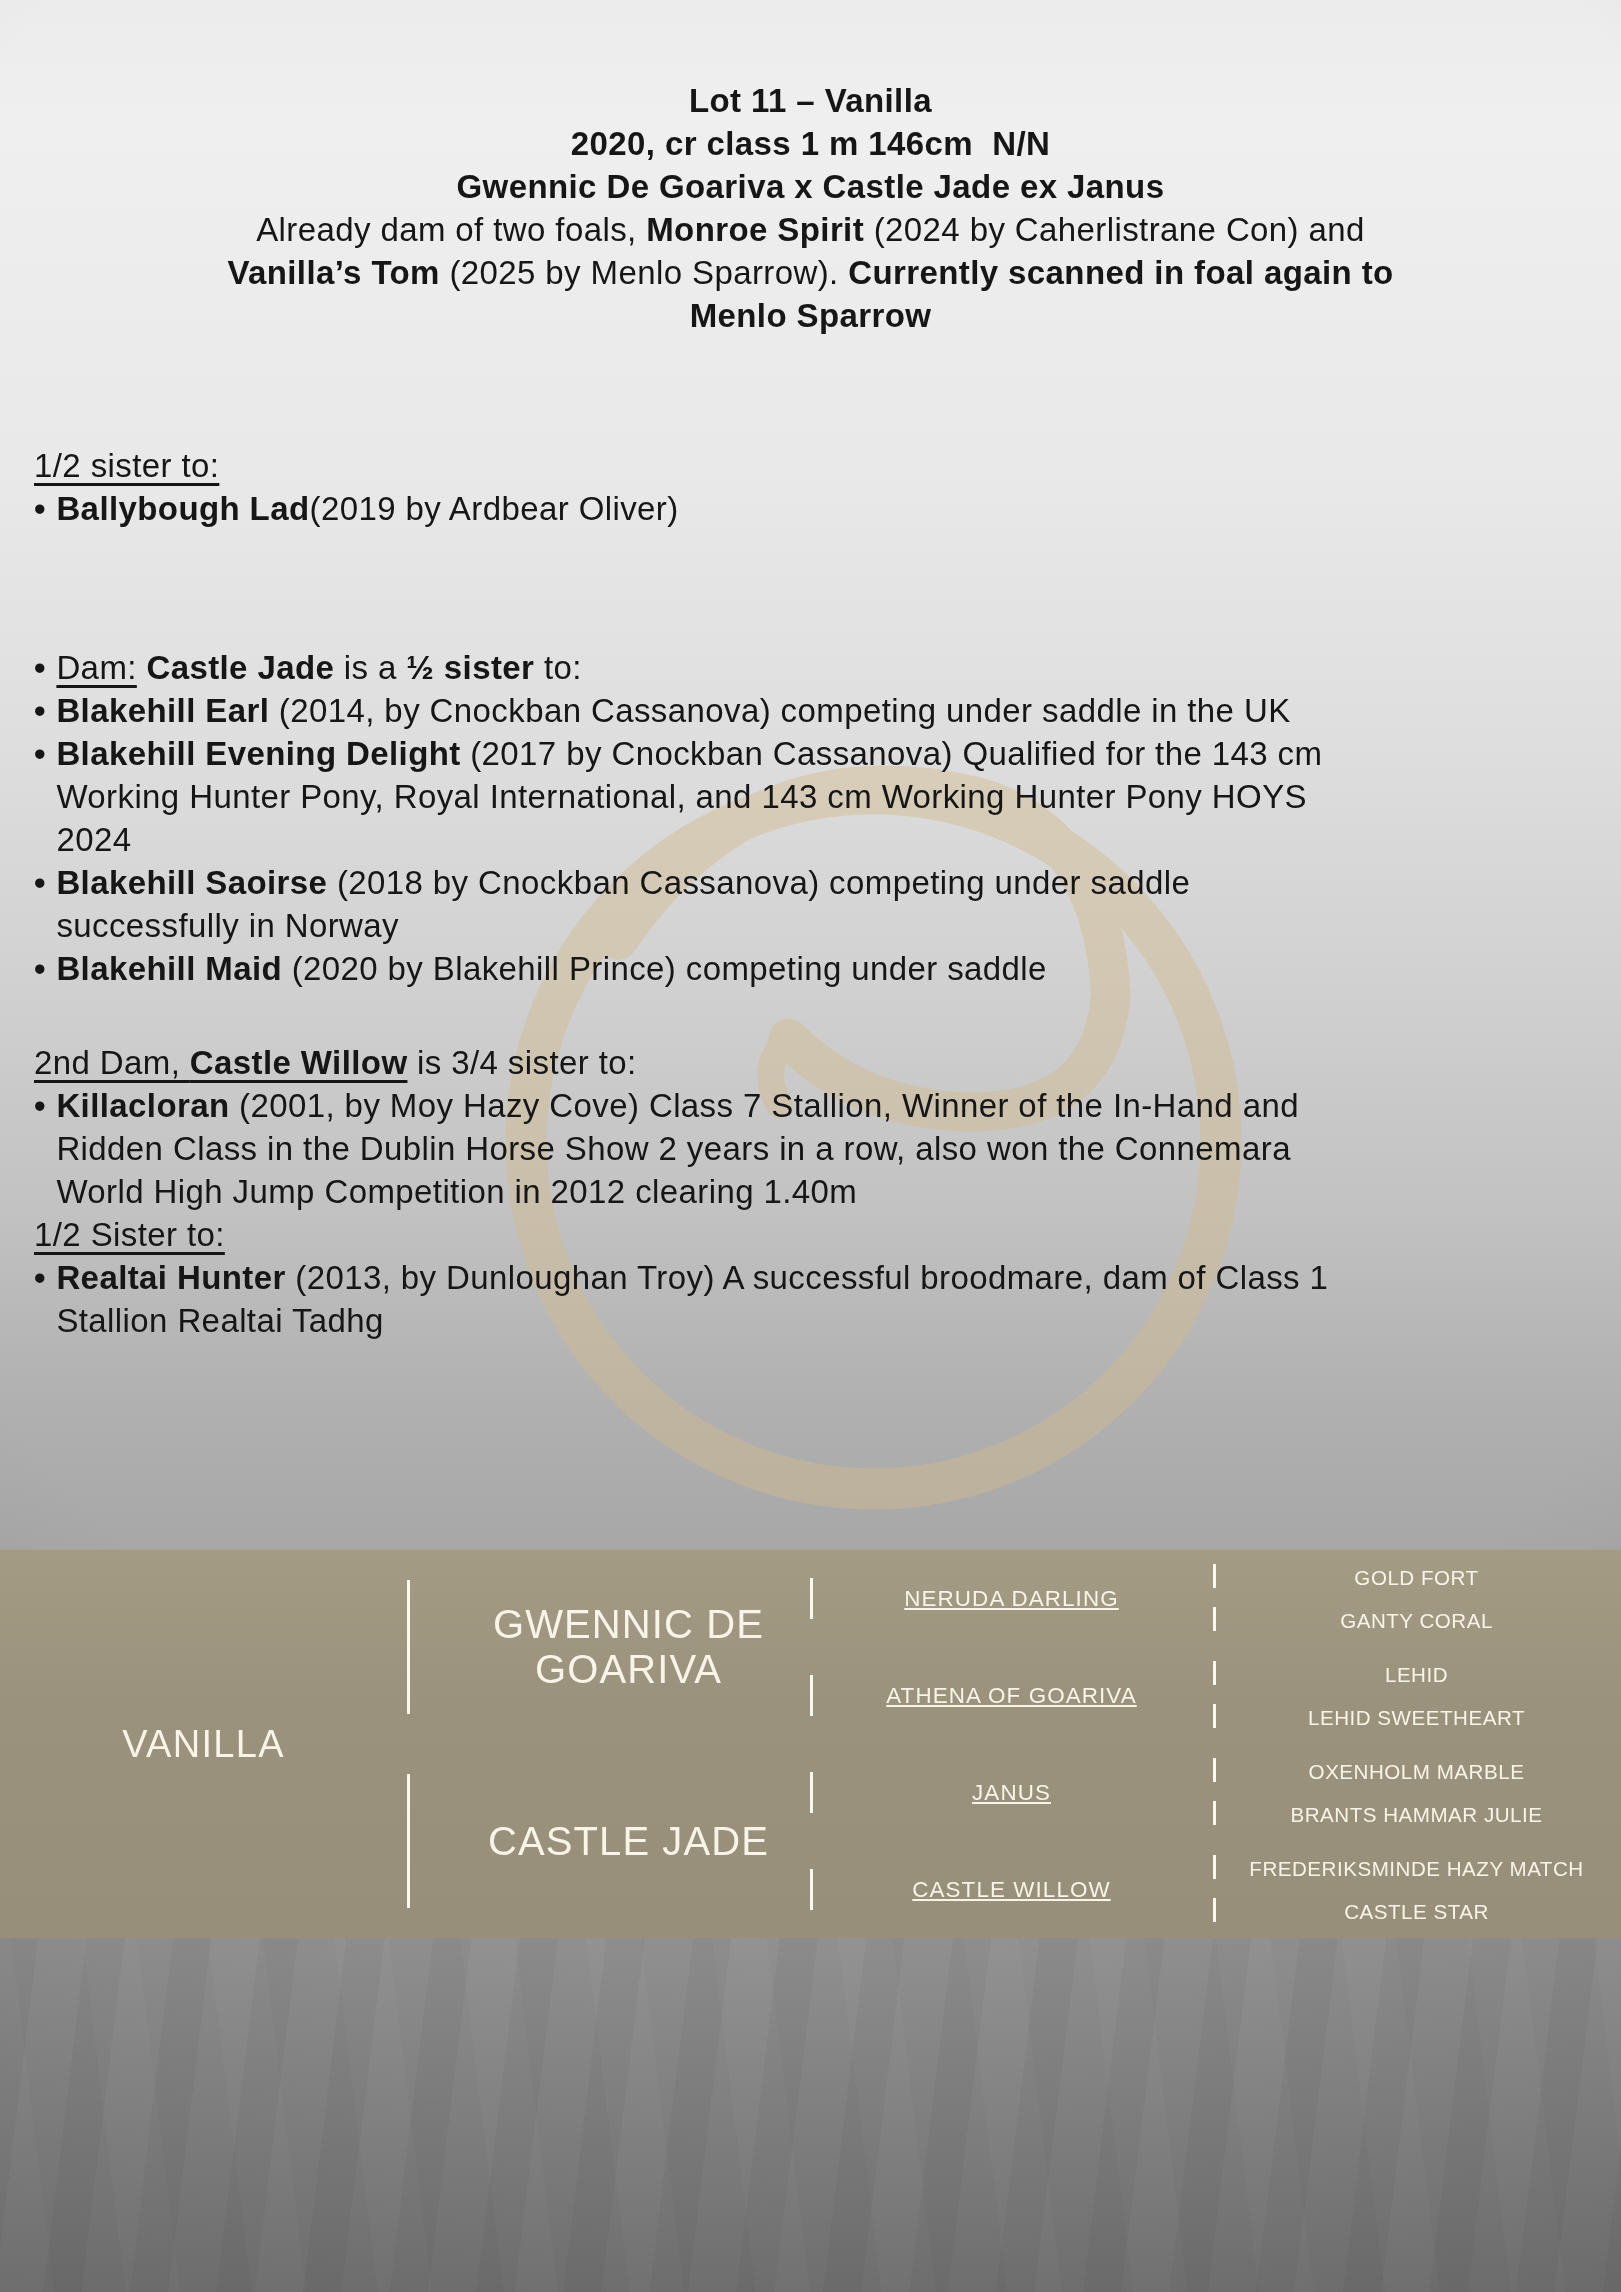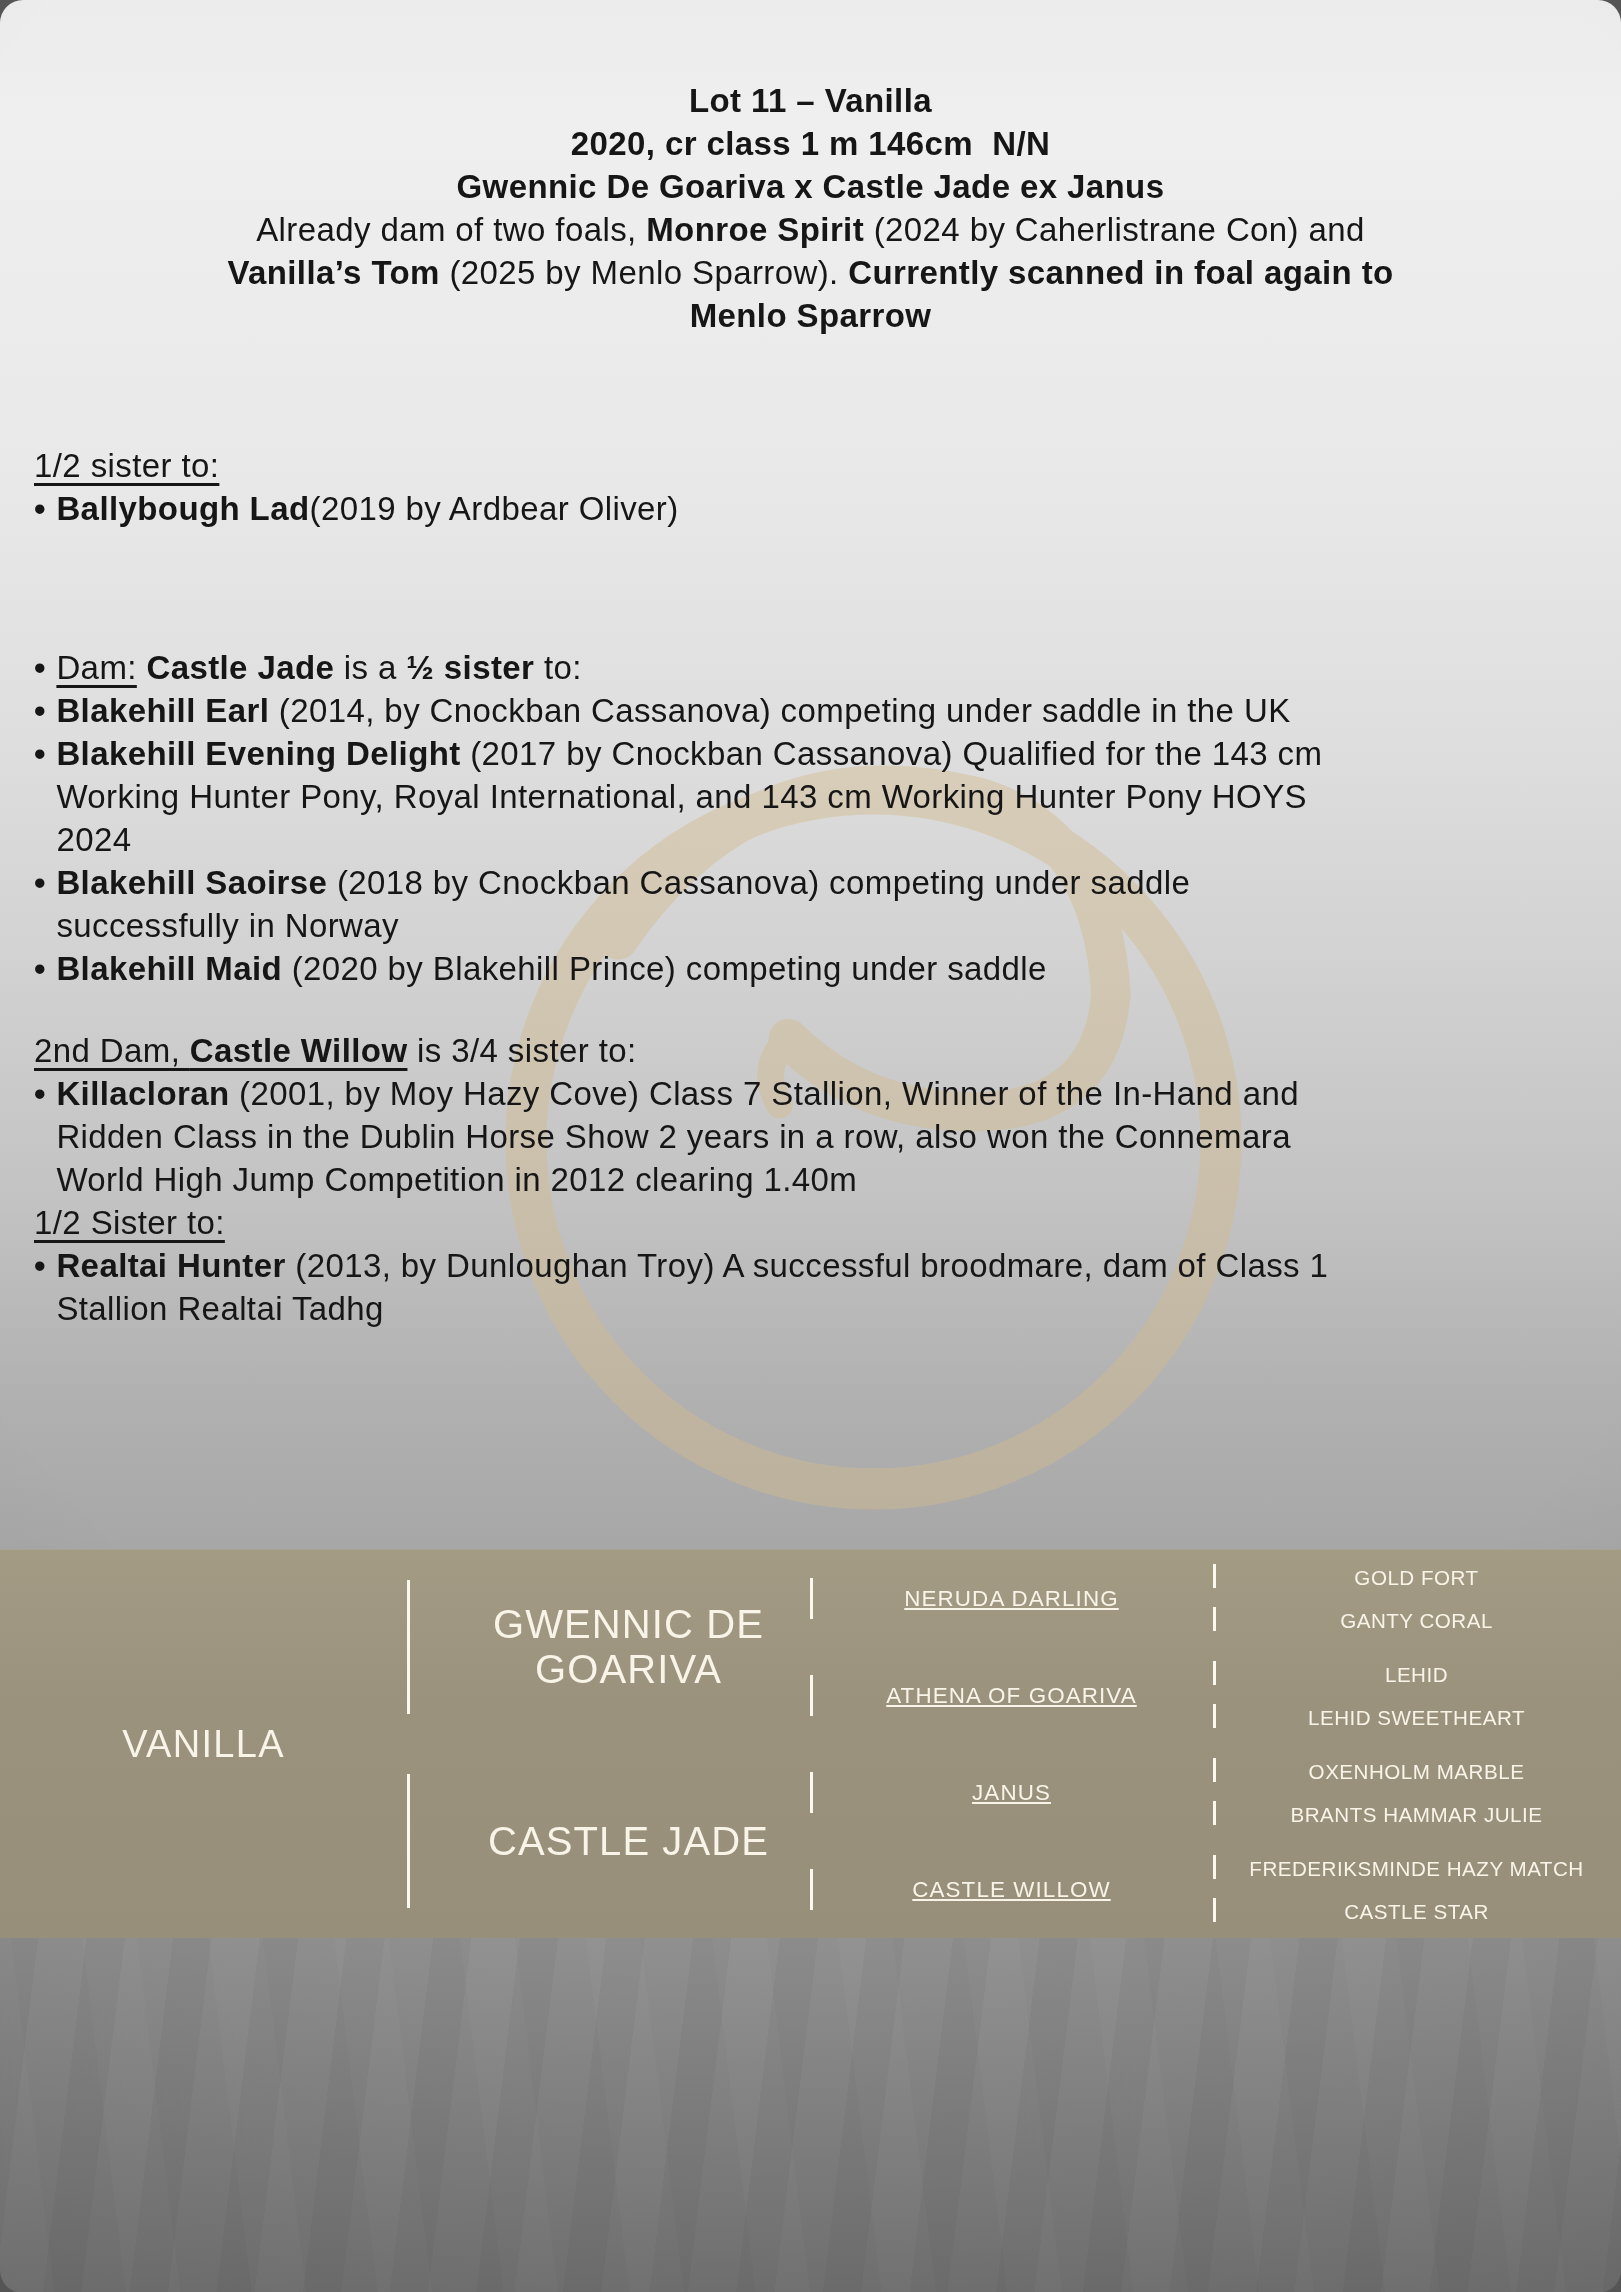--- a/index.html
+++ b/index.html
@@ -1,18 +1,18 @@
 <!DOCTYPE html>
 <html style="font-size:14.3px"><head>
 <meta charset="utf-8">
 <style>
   html,body{margin:0;padding:0;background:#555;}
   .page{
     position:relative;width:1621px;height:2293px;overflow:hidden;
-    font-family:"Liberation Sans",sans-serif;color:#161616;border-radius:23px;
+    font-family:"Liberation Sans",sans-serif;color:#161616;
   }
   
   .bg-top{
     position:absolute;left:0;top:0;width:100%;height:1549px;
     background:linear-gradient(180deg,#ececec 0%,#efefef 8%,#e9e9e9 30%,
                #dedede 48%,#d2d2d2 62%,#c2c2c2 78%,#b1b1b1 90%,#a7a7a7 100%);
   }
   .bg-bottom{
     position:absolute;left:0;top:1937px;width:100%;height:356px;
     background:
@@ -93,21 +93,21 @@
       <div class="tline line"><span class="u">1/2 sister to:</span></div>
       <div class="tline bullet"><span class="b">Ballybough Lad</span><span>(2019 by Ardbear Oliver)</span></div>
       <div class="tline bullet" style="margin-top: 116px;"><span class="u">Dam:</span><span> </span><span class="b">Castle Jade</span><span> is a </span><span class="b">½ sister</span><span> to:</span></div>
       <div class="tline bullet"><span class="b">Blakehill Earl</span><span> (2014, by Cnockban Cassanova) competing under saddle in the UK</span></div>
       <div class="tline bullet"><span class="b">Blakehill Evening Delight</span><span> (2017 by Cnockban Cassanova) Qualified for the 143 cm</span></div>
       <div class="tline cont"><span>Working Hunter Pony, Royal International, and 143 cm Working Hunter Pony HOYS</span></div>
       <div class="tline cont"><span>2024</span></div>
       <div class="tline bullet"><span class="b">Blakehill Saoirse</span><span> (2018 by Cnockban Cassanova) competing under saddle</span></div>
       <div class="tline cont"><span>successfully in Norway</span></div>
       <div class="tline bullet"><span class="b">Blakehill Maid</span><span> (2020 by Blakehill Prince) competing under saddle</span></div>
-      <div class="tline line" style="margin-top: 39px;"><span class="u">2nd Dam, </span><span class="b u">Castle Willow</span><span> is 3/4 sister to:</span></div>
+      <div class="tline line" style="margin-top: 51px;"><span class="u">2nd Dam, </span><span class="b u">Castle Willow</span><span> is 3/4 sister to:</span></div>
       <div class="tline bullet"><span class="b">Killacloran</span><span> (2001, by Moy Hazy Cove) Class 7 Stallion, Winner of the In-Hand and</span></div>
       <div class="tline cont"><span>Ridden Class in the Dublin Horse Show 2 years in a row, also won the Connemara</span></div>
       <div class="tline cont"><span>World High Jump Competition in 2012 clearing 1.40m</span></div>
       <div class="tline line"><span class="u">1/2 Sister to:</span></div>
       <div class="tline bullet"><span class="b">Realtai Hunter</span><span> (2013, by Dunloughan Troy) A successful broodmare, dam of Class 1</span></div>
       <div class="tline cont"><span>Stallion Realtai Tadhg</span></div>
     </div>
 
   <div class="pedigree">
     <div class="p-col p-col1">

